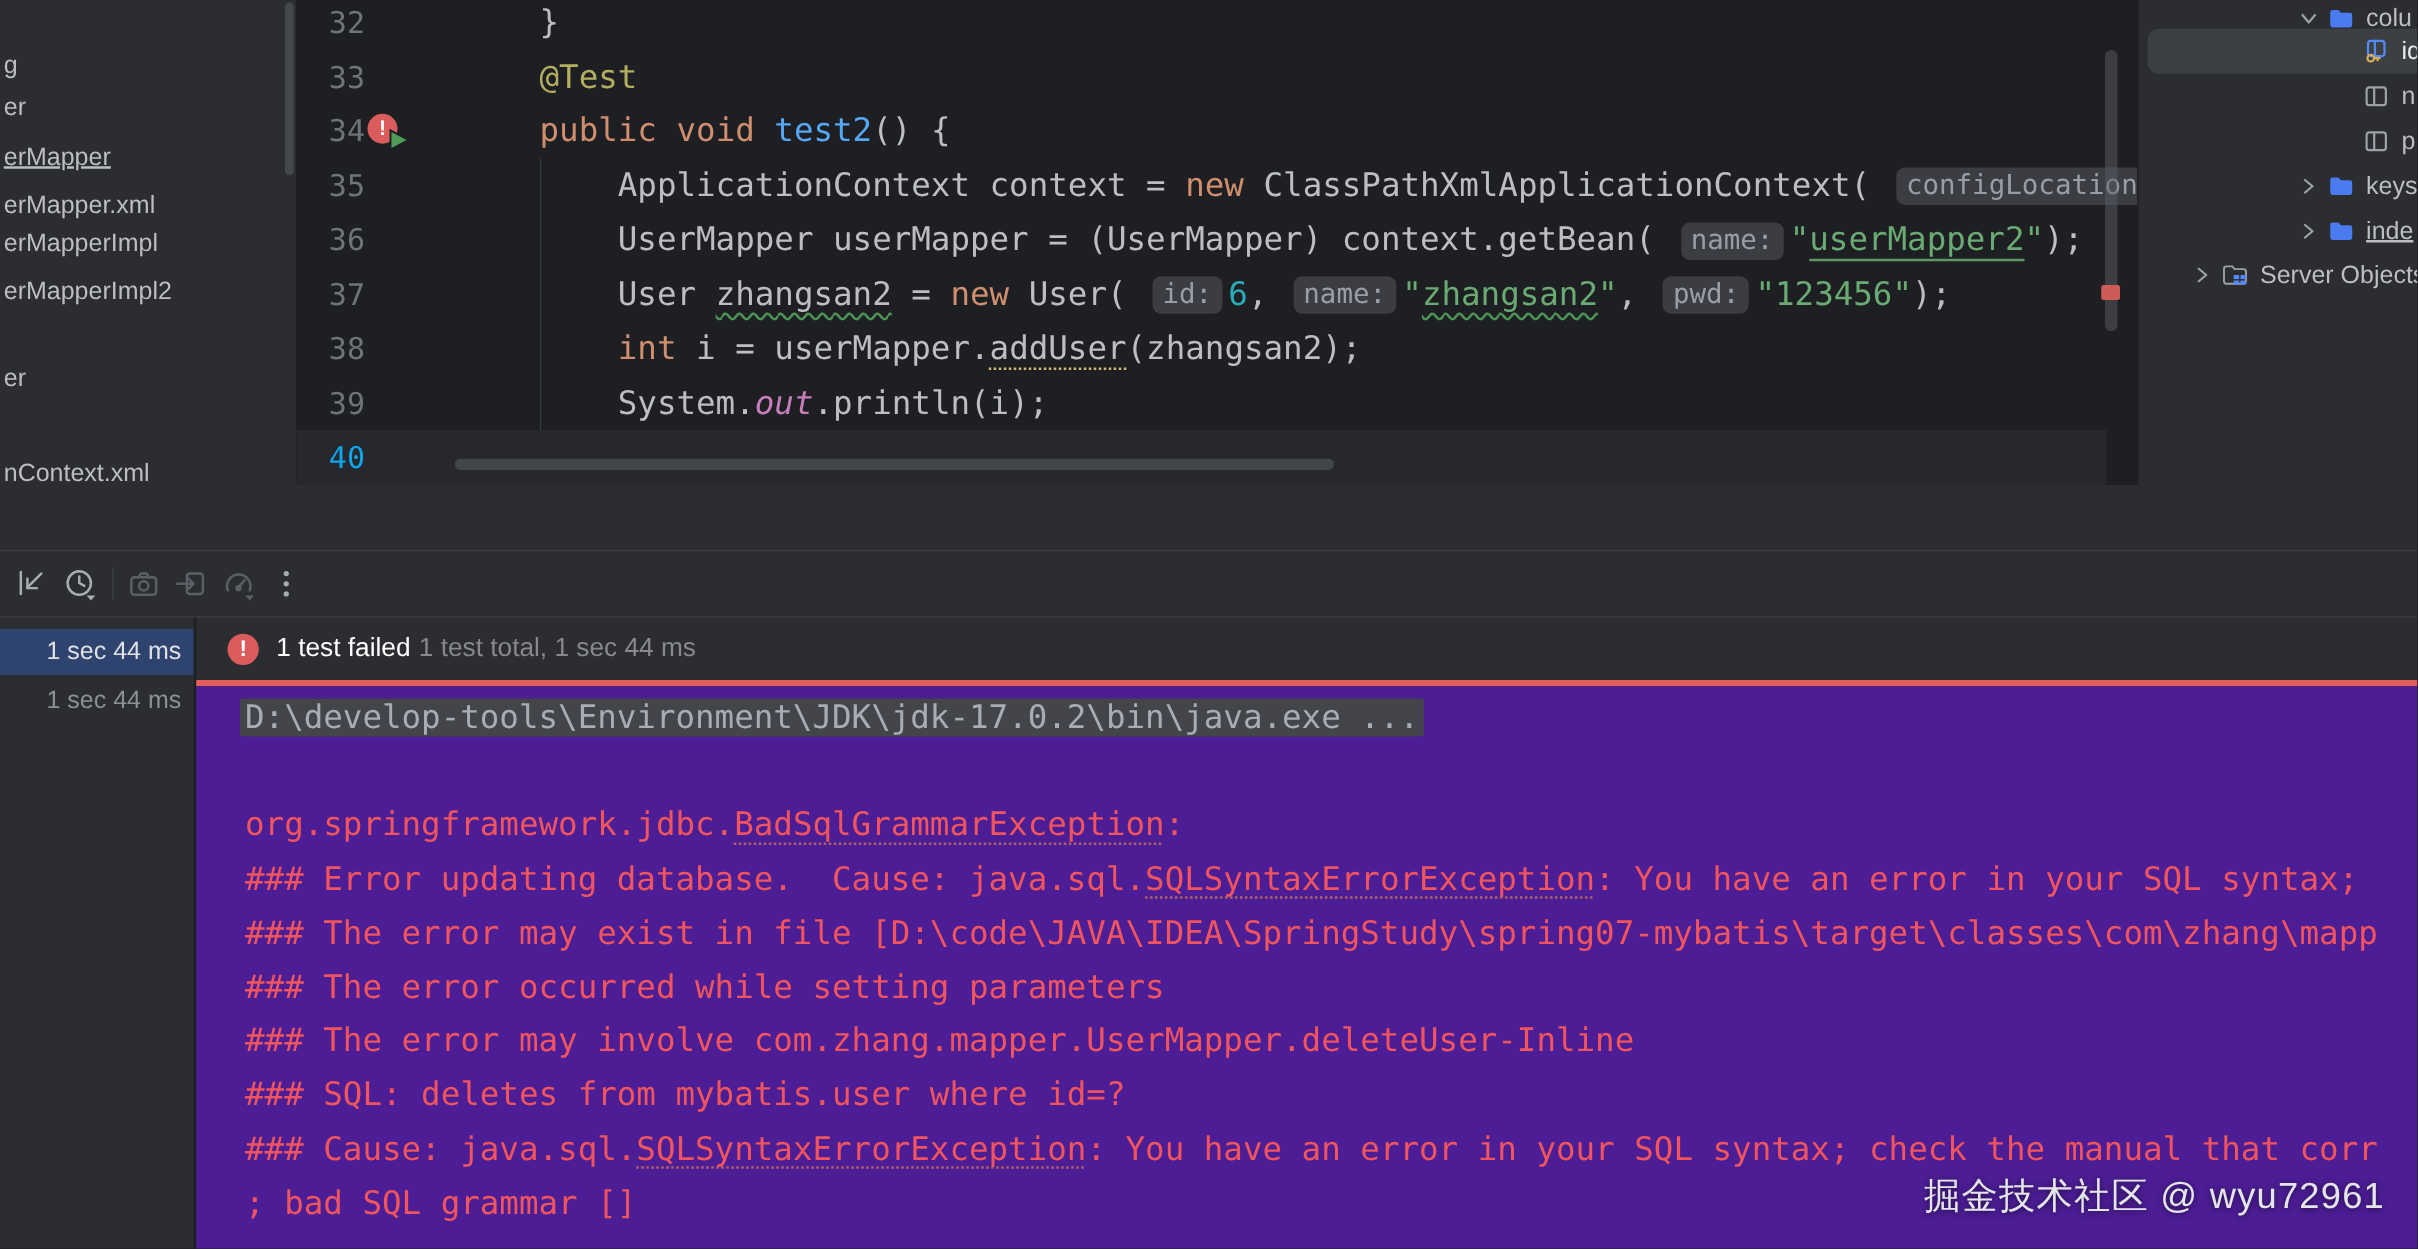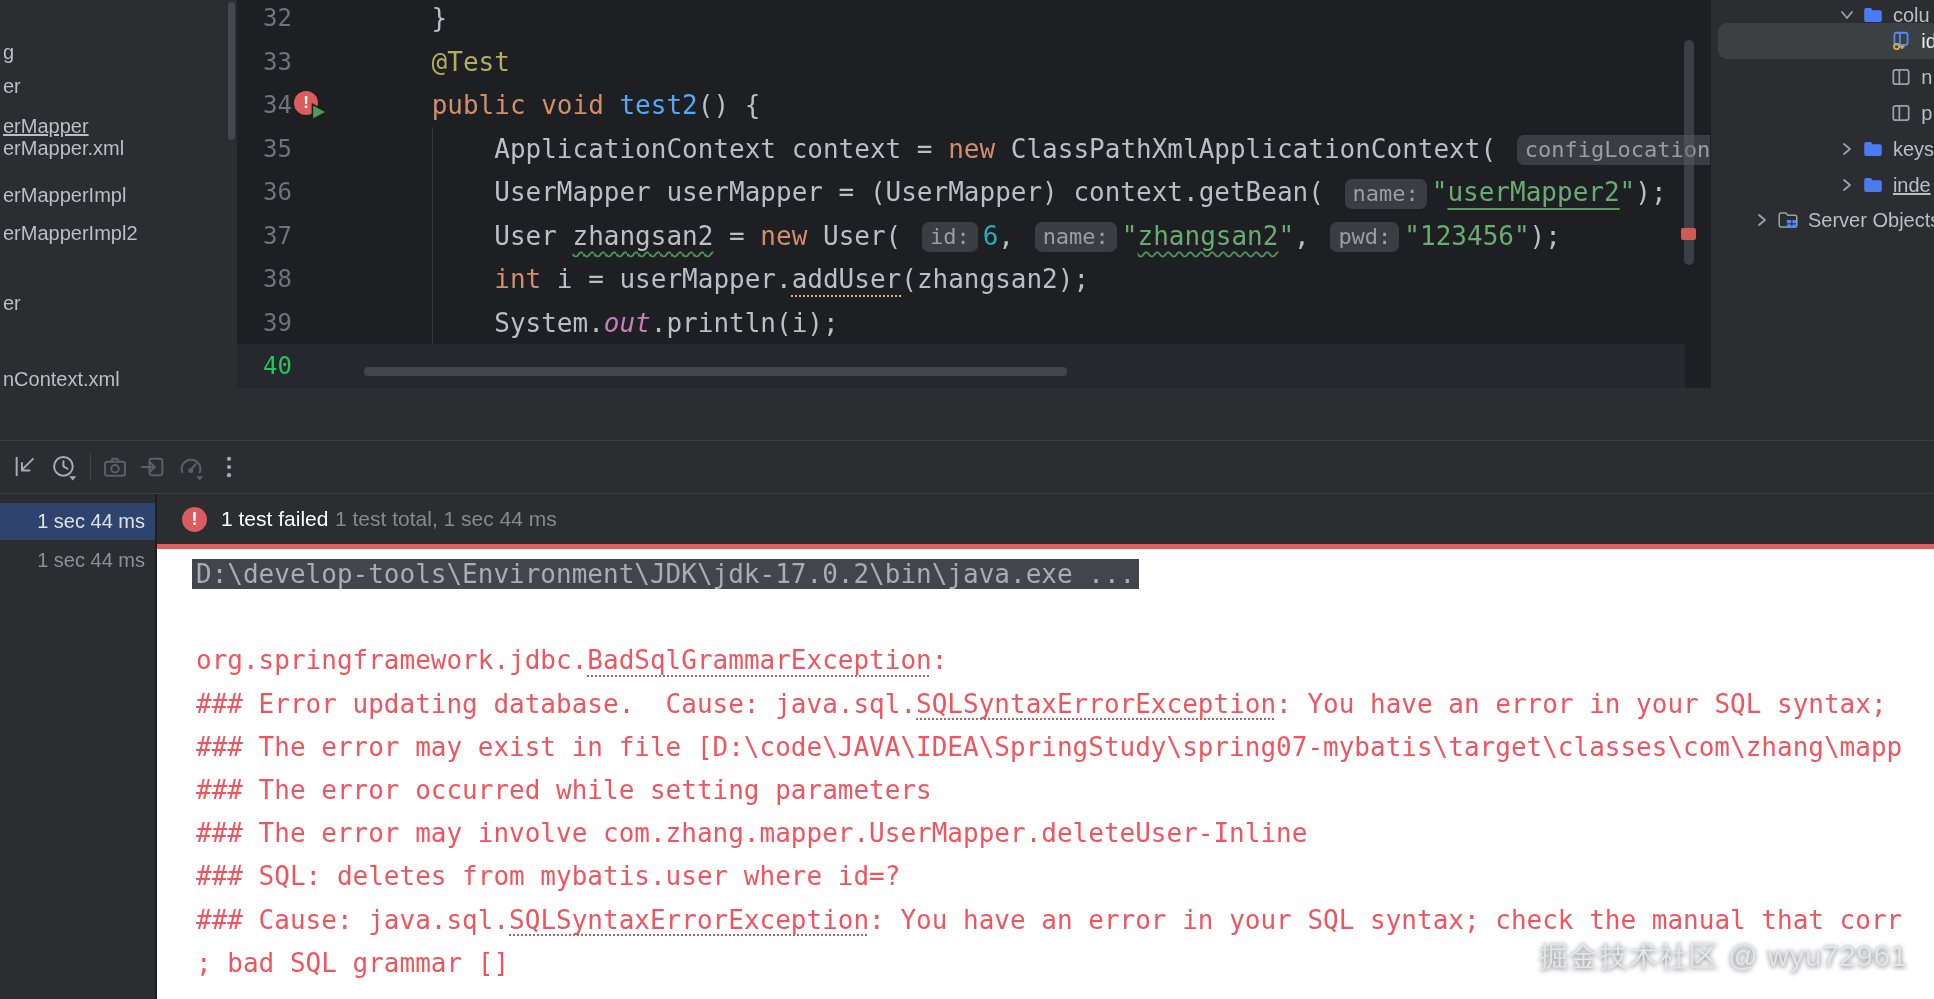--- a/index.html
+++ b/index.html
@@ -11,21 +11,21 @@
   .proj-row{position:absolute;left:3px;height:28px;line-height:28px;font-size:20px;color:#bcbec4;white-space:nowrap;}
   .proj-scroll{position:absolute;left:228px;top:2px;width:7px;height:138px;background:#5a5d63;opacity:.55;border-radius:4px;}
 
   
   .editor{position:absolute;left:237px;top:0;width:1473px;height:388px;background:#1e1f22;overflow:hidden;}
   .cur-line{position:absolute;left:0;top:344px;width:1448px;height:44px;background:#26282e;}
   .indent-guide{position:absolute;left:195px;top:127px;width:1px;height:217px;background:#36393e;}
   .code-line{position:absolute;left:0;width:1473px;height:44px;}
   .lnum{position:absolute;left:0;top:0;width:55px;height:44px;line-height:44px;text-align:right;
         color:#6f737a;font-size:24px;font-family:"DejaVu Sans Mono","Liberation Mono",monospace;}
-  .lnum.current{color:#22c55e;}
+  .lnum.current{color:#0ea5e9;}
   .code-content{position:absolute;left:132px;top:0;height:44px;line-height:44px;white-space:pre;
         font-family:"DejaVu Sans Mono","Liberation Mono",monospace;font-size:26px;color:#bcbec4;}
   .tk-plain{color:#bcbec4;}
   .tk-kw{color:#cf8e6d;}
   .tk-ann{color:#b3ae60;}
   .tk-mth{color:#56a8f5;}
   .tk-str{color:#6aab73;}
   .tk-num{color:#2aacb8;}
   .tk-fld{color:#c77dbb;font-style:italic;}
   .tk-strlink{color:#6aab73;text-decoration:underline solid #5d9766;text-underline-offset:7px;text-decoration-thickness:2px;}
@@ -69,41 +69,41 @@
         padding-right:10px;box-sizing:border-box;font-size:20px;color:#8d9097;white-space:nowrap;}
   .run-row.selected{background:#2e436e;color:#dfe1e5;}
   .vdivider{position:absolute;left:155px;top:0;width:2px;height:100%;background:#1e1f22;}
 
   .results{position:absolute;left:157px;top:0;right:0;height:100%;}
   .fail-icon{position:absolute;left:25px;top:13px;width:25px;height:25px;border-radius:50%;
         background:#db5c5c;color:#fff;font-size:18px;font-weight:bold;text-align:center;line-height:25px;}
   .fail-text{position:absolute;left:64px;top:0;height:50px;line-height:50px;color:#ffffff;font-size:21px;}
   .total-text{position:absolute;left:178px;top:0;height:50px;line-height:50px;color:#87898d;font-size:21px;}
   .red-bar{position:absolute;left:0;top:50px;width:100%;height:5px;background:#e35d5d;}
-  .console{position:absolute;left:0;top:55px;right:0;bottom:0;background:#ffffff;overflow:hidden;}
+  .console{position:absolute;left:0;top:55px;right:0;bottom:0;background:#4c1d95;overflow:hidden;}
   .console-inner{position:absolute;left:39px;top:4px;}
   .console-line{font-family:"DejaVu Sans Mono","Liberation Mono",monospace;font-size:26px;
         line-height:43.2px;white-space:pre;color:#f0555f;}
   .console-line.gray{color:#a8adb4;}
   .sel-box{background:#43454a;box-shadow:4px 0 0 #43454a,-4px 0 0 #43454a;}
   .console-link{text-decoration:underline dotted #b06069;text-underline-offset:6px;text-decoration-thickness:2px;}
 
   .watermark{position:absolute;right:26px;bottom:22px;font-size:29px;color:#e3e5e8;
         text-shadow:0 1px 5px rgba(0,0,0,.6);letter-spacing:1px;}
 </style>
 </head>
 <body>
 
 <div id="root">
 
   <div class="project-panel" id="project-panel">
       <div class="proj-row" style="top: 38px;">g</div>
       <div class="proj-row" style="top: 72px;">er</div>
       <div class="proj-row" style="top: 112px; text-decoration: underline;">erMapper</div>
-      <div class="proj-row" style="top: 134px; text-align: center;">erMapper.xml</div>
+      <div class="proj-row" style="top: 150px; text-align: center;">erMapper.xml</div>
       <div class="proj-row" style="top: 181px;">erMapperImpl</div>
       <div class="proj-row" style="top: 219px;">erMapperImpl2</div>
       <div class="proj-row" style="top: 289px;">er</div>
       <div class="proj-row" style="top: 365px;">nContext.xml</div>
       <div class="proj-scroll"></div>
     </div>
 
   <div class="editor" id="editor">
     <div class="cur-line"></div>
     <div class="indent-guide"></div>

